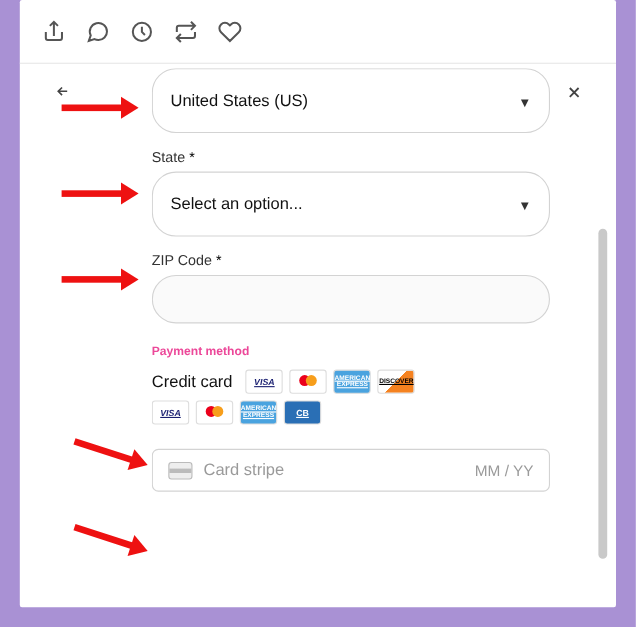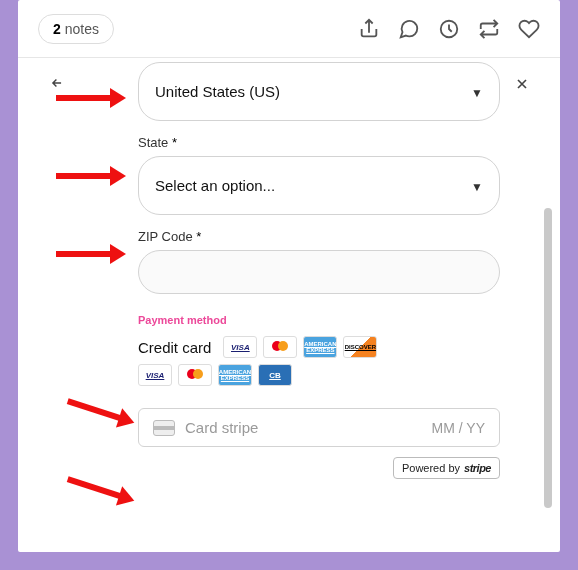--- a/index.html
+++ b/index.html
@@ -164,24 +164,20 @@
 }
 .arrow.rot { transform: rotate(18deg); }
 </style>
 </head>
 <body>
 
 <div class="outer-frame">
   <div class="inner-area">
 
     <div class="top-bar">
-      <div class="notes-pill">
-        <b>2</b>
-        <span>notes</span>
-      </div>
       <div class="top-icons">
         <span class="icn">
           <svg viewBox="0 0 24 24">
               <path d="M4 12v6a2 2 0 0 0 2 2h12a2 2 0 0 0 2-2v-6M16 6l-4-4-4 4M12 2v14" fill="none"></path>
             </svg>
         </span>
         <span class="icn">
           <svg viewBox="0 0 24 24">
               <path d="M21 11.5a8.38 8.38 0 0 1-8.5 8.5 8.5 8.5 0 0 1-3.9-.9L3 21l1.9-5.6A8.5 8.5 0 1 1 21 11.5z"></path>
             </svg>
@@ -261,26 +257,20 @@
           <span class="card-logo amex">AMERICAN<br>EXPRESS</span>
           <span class="card-logo cb">CB</span>
         </div>
 
         <div class="card-input-row">
           <span class="ci-icon"></span>
           <span class="ci-placeholder">Card stripe</span>
           <span class="ci-exp">MM / YY</span>
         </div>
 
-        <div class="powered-row">
-          <div class="powered">
-            <span>Powered by</span>
-            <span class="stripe-word">stripe</span>
-          </div>
-        </div>
 
 
       </div>
 
       <div class="scrollbar-fake"></div>
 
       <div id="arrows-layer">
           <div class="arrow" style="top: 28px; left: 38px;">
             <div class="arrow-line"></div>
             <div class="arrow-head"></div>

